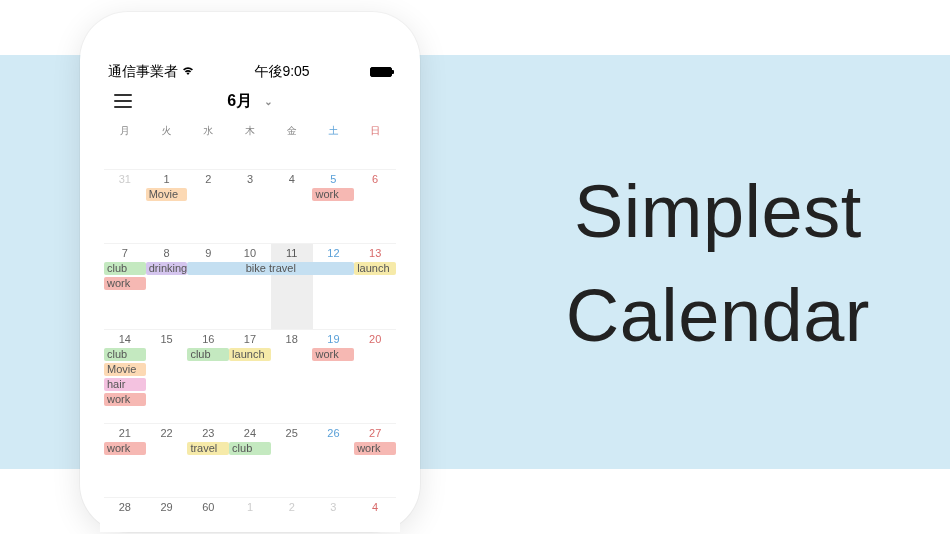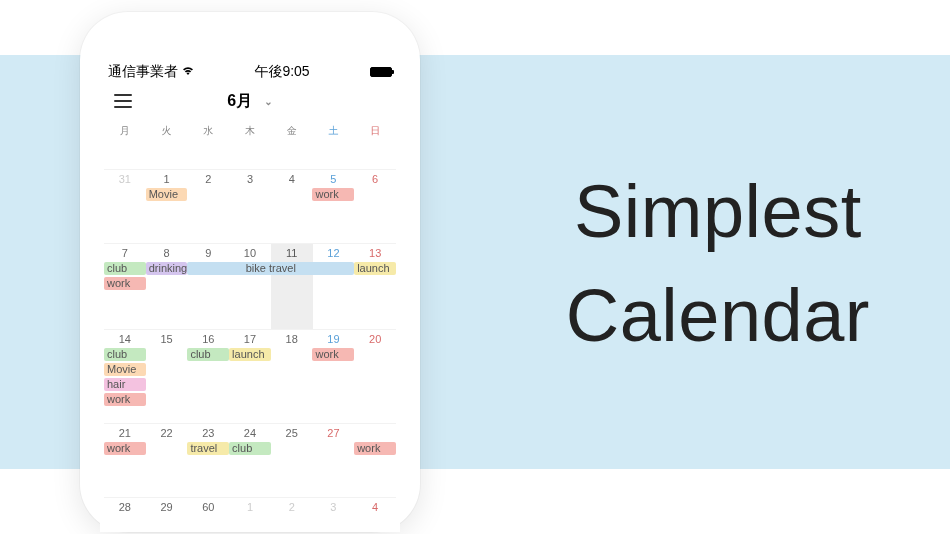--- a/index.html
+++ b/index.html
@@ -260,20 +260,21 @@
           <div class="event c-red" style="left:0;width:14.28%;top:45px">work</div>
         </div>
       </div>
 
       <div class="week">
         <div class="day">21</div>
         <div class="day">22</div>
         <div class="day">23</div>
         <div class="day">24</div>
         <div class="day">25</div>
+        <div class="day sat">26</div>
         <div class="day sun">27</div>
         <div class="events-layer">
           <div class="event c-red" style="left:0;width:14.28%;top:0">work</div>
           <div class="event c-yellow" style="left:28.56%;width:14.28%;top:0">travel</div>
           <div class="event c-green" style="left:42.84%;width:14.28%;top:0">club</div>
           <div class="event c-red" style="left:85.68%;width:14.28%;top:0">work</div>
         </div>
       </div>
 
       <div class="week" style="min-height:40px">

